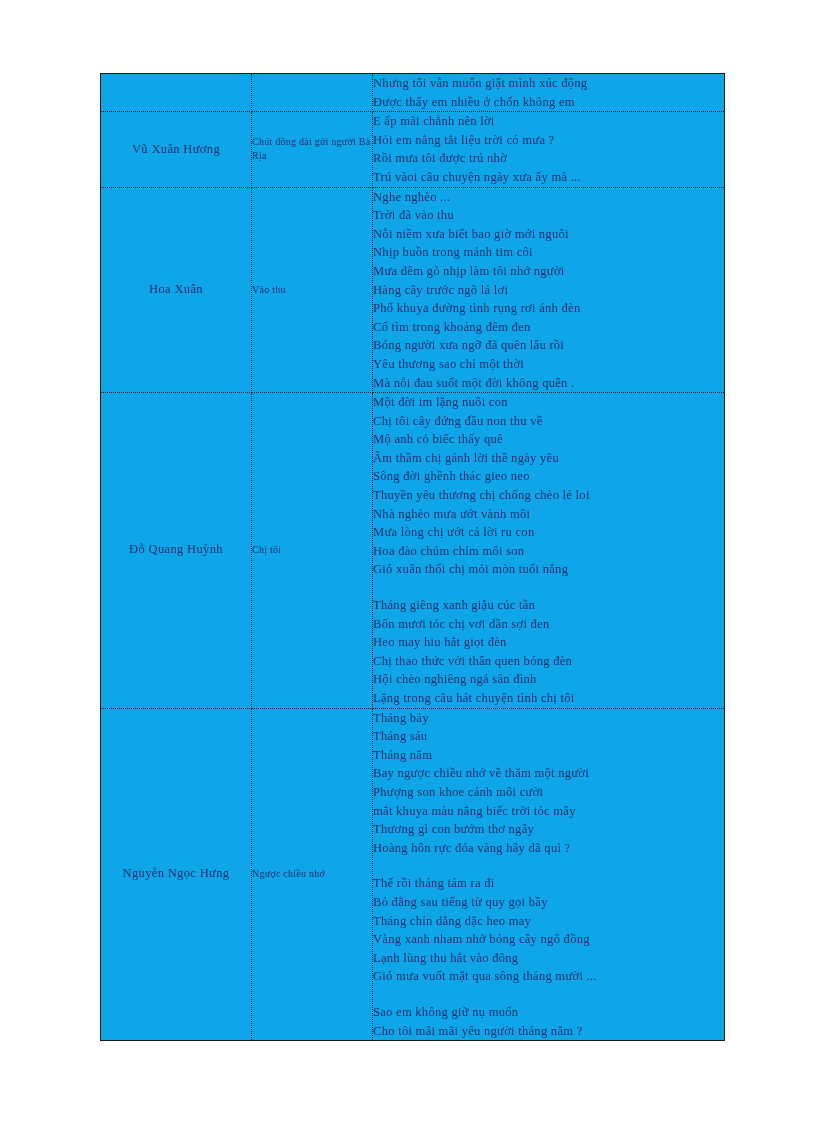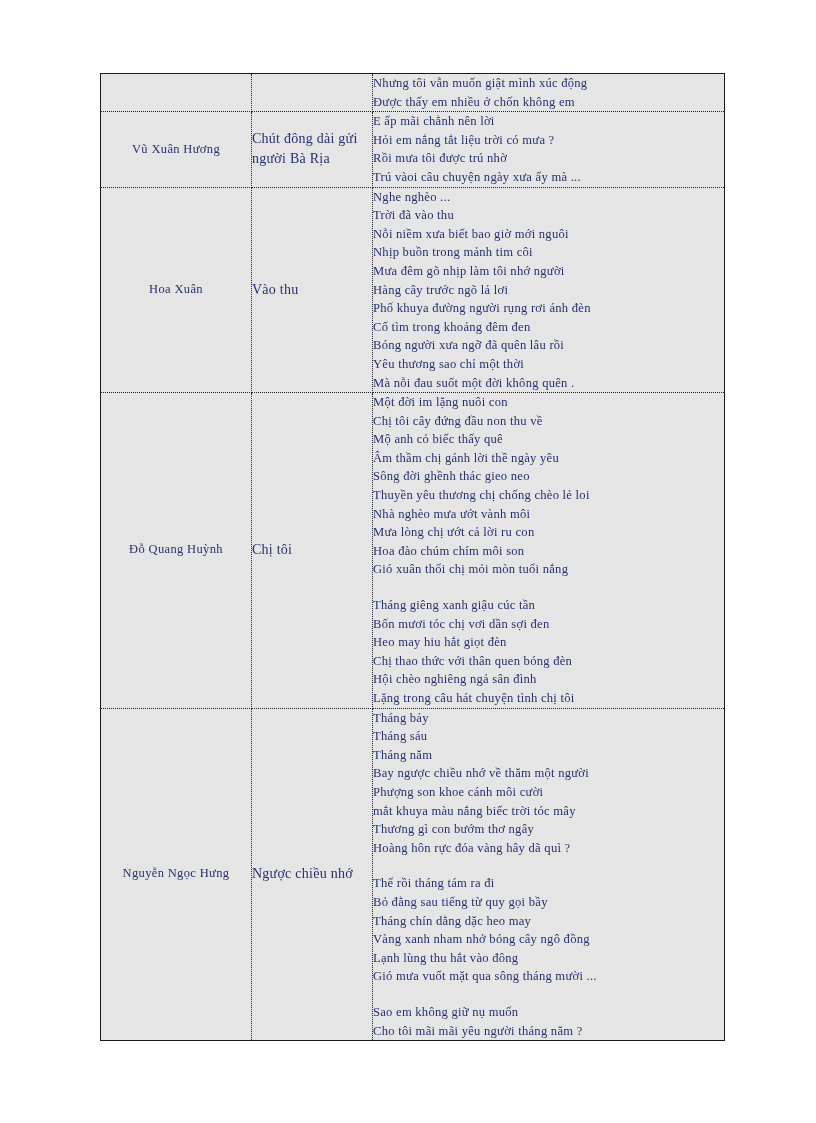--- a/index.html
+++ b/index.html
@@ -41,36 +41,36 @@
 
   .poem-table col.c-author  { width: 151px; }
   .poem-table col.c-title   { width: 121px; }
   .poem-table col.c-body    { width: 352px; }
 
   .poem-table td {
     border-right: 1px dotted #20202a;
     border-bottom: 1px dotted #20202a;
     vertical-align: middle;
     padding: 0;
-    background: #e5e5e5;
+    background: #0ea5e9;
   }
   .poem-table tr:last-child td { border-bottom: none; }
   .poem-table td:last-child { border-right: none; }
 
   
   .cell-author {
     font-size: 12.5px;
     letter-spacing: 0.35px;
     padding: 4px 6px 4px 11px;
     line-height: 1.42;
     white-space: nowrap;
     text-align: center;
   }
   .cell-title {
-    font-size: 14px;
+    font-size: 10px;
     letter-spacing: 0.25px;
     padding: 4px 8px 4px 11px;
     line-height: 1.45;
     vertical-align: middle;
   }
   .cell-body {
     font-size: 12.6px;
     letter-spacing: 0.25px;
     padding: 2px 6px 2px 11px;
     line-height: 18.6px;
@@ -138,21 +138,21 @@
           <span>Vào thu</span>
         </td>
         <td class="cell-body v-mid">
           <div class="stanza">
             <div class="line">Nghe nghèo ...</div>
             <div class="line">Trời đã vào thu</div>
             <div class="line">Nỗi niềm xưa biết bao giờ mới nguôi</div>
             <div class="line">Nhịp buồn trong mảnh tim côi</div>
             <div class="line">Mưa đêm gõ nhịp làm tôi nhớ người</div>
             <div class="line">Hàng cây trước ngõ lả lơi</div>
-            <div class="line">Phố khuya đường người rụng rơi ánh đèn</div>
+            <div class="line">Phố khuya đường tình rụng rơi ánh đèn</div>
             <div class="line">Cố tìm trong khoảng đêm đen</div>
             <div class="line">Bóng người xưa ngỡ đã quên lâu rồi</div>
             <div class="line">Yêu thương sao chỉ một thời</div>
             <div class="line">Mà nỗi đau suốt một đời không quên .</div>
           </div>
         </td>
       </tr>
 
       <tr>
         <td class="cell-author">

